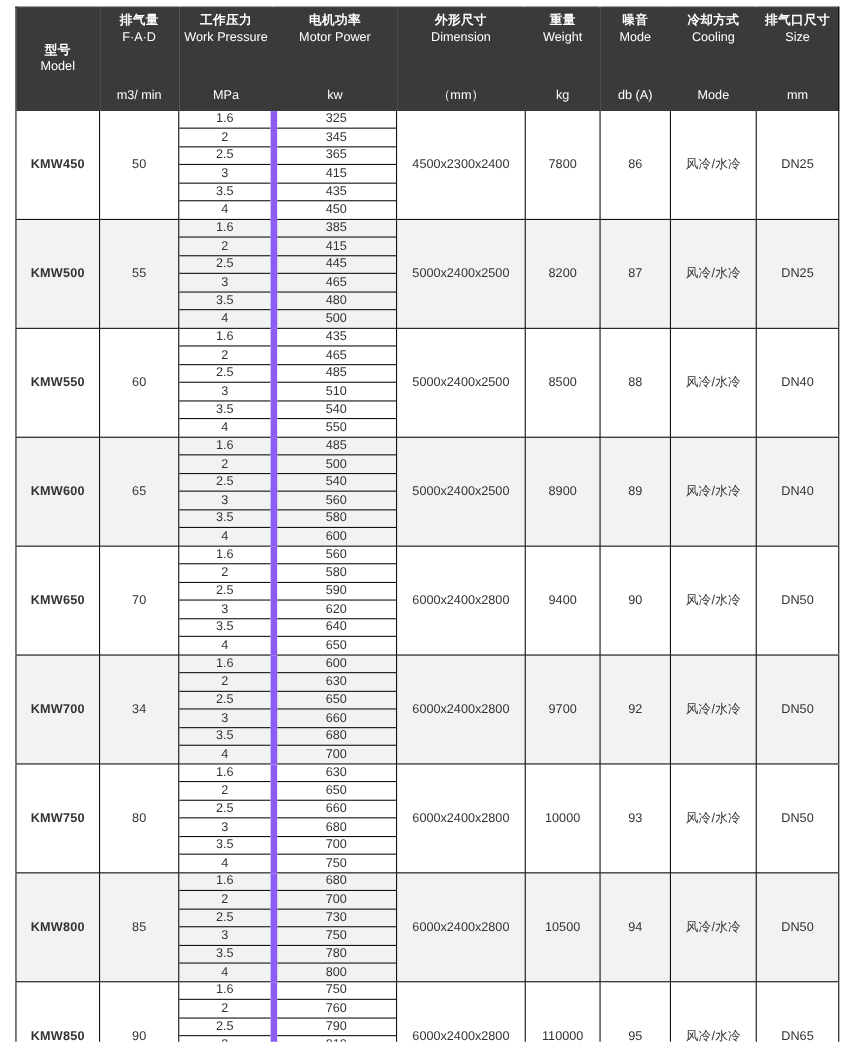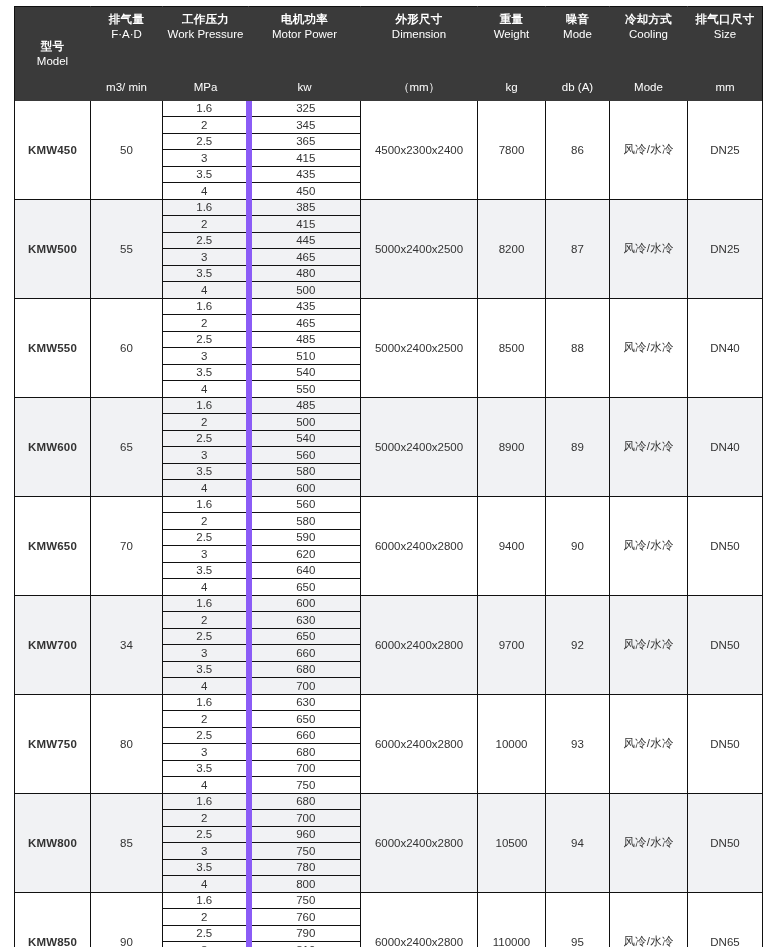--- a/index.html
+++ b/index.html
@@ -593,21 +593,21 @@
           <td class="nested power-col">
             <table class="sub-table">
               <tbody>
                 <tr>
                   <td class="sub-cell">680</td>
                 </tr>
                 <tr>
                   <td class="sub-cell">700</td>
                 </tr>
                 <tr>
-                  <td class="sub-cell">960</td>
+                  <td class="sub-cell">730</td>
                 </tr>
                 <tr>
                   <td class="sub-cell">750</td>
                 </tr>
                 <tr>
                   <td class="sub-cell">780</td>
                 </tr>
                 <tr>
                   <td class="sub-cell">800</td>
                 </tr>

